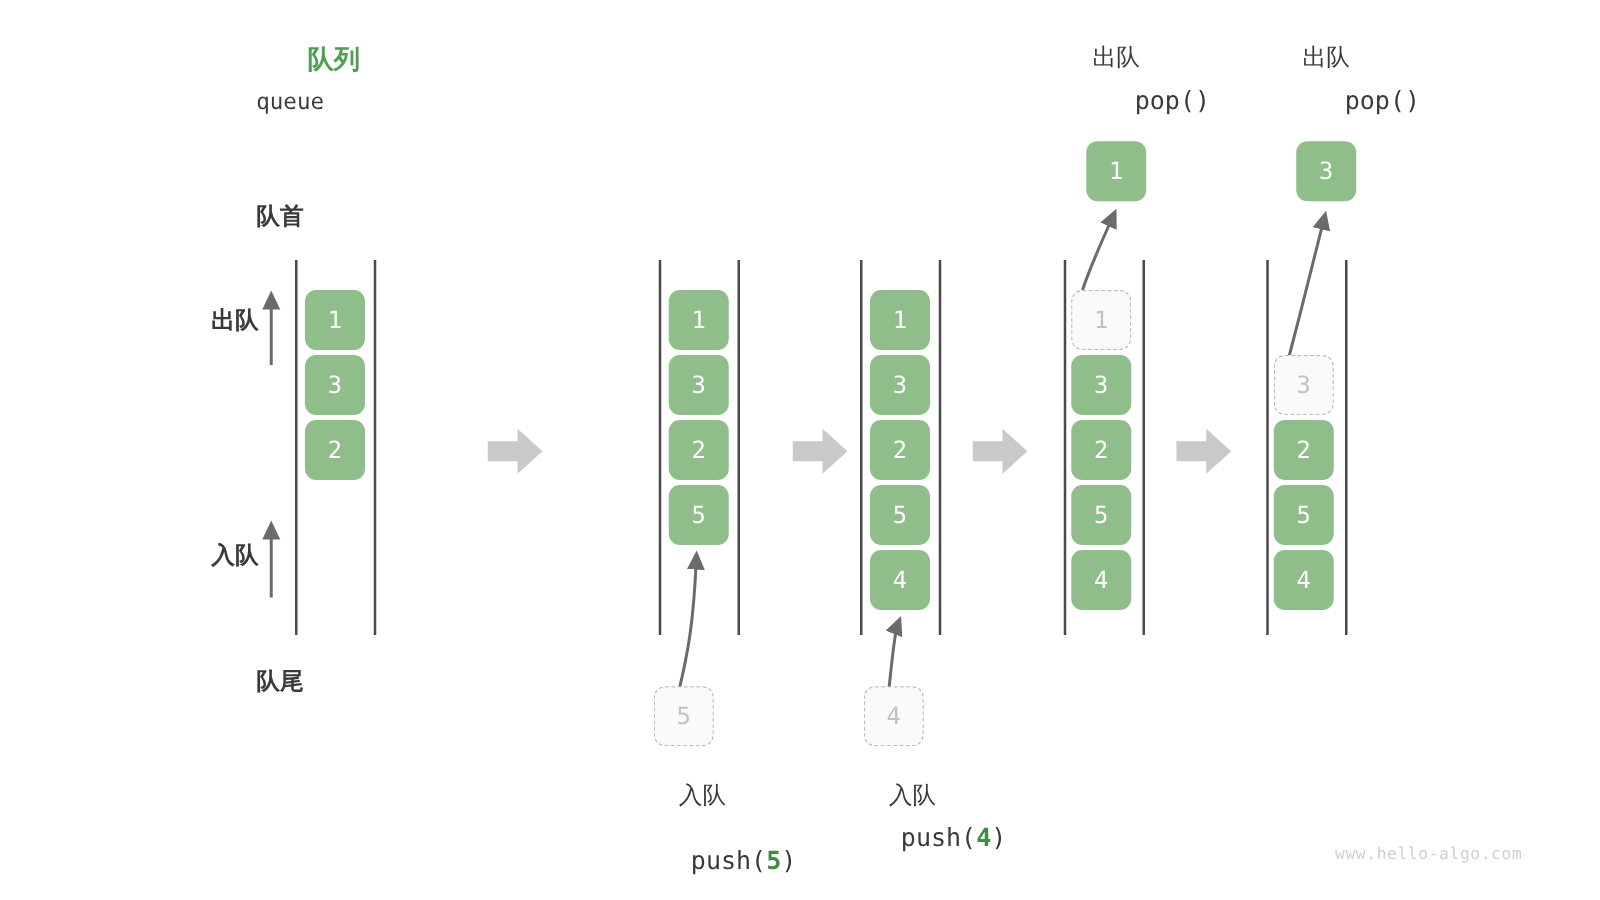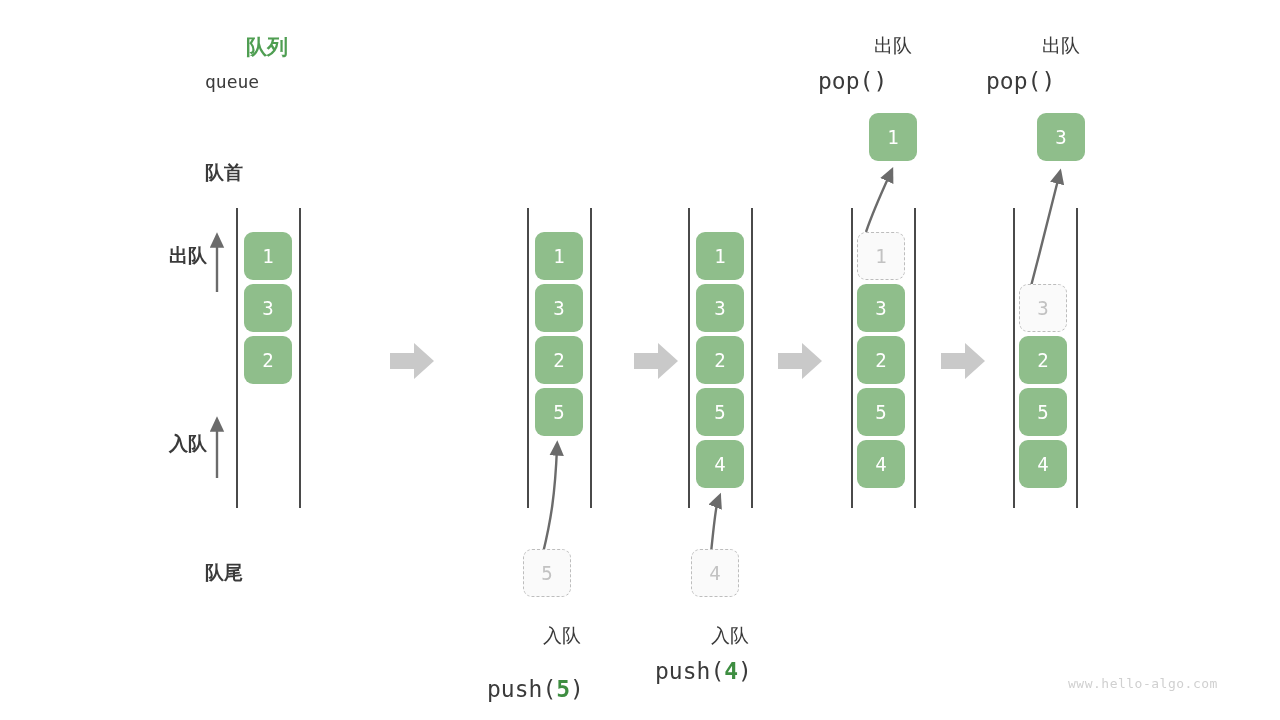--- a/index.html
+++ b/index.html
@@ -24,21 +24,21 @@
   }
   .t-strong-cn{
     font-weight:bold;font-size:19px;color:#3a3a3a;
     text-align:left;white-space:nowrap;
   }
   .t-op-cn{
     font-size:19px;color:#3a3a3a;text-align:center;white-space:nowrap;
   }
   .t-op-code{
     font-family:"DejaVu Sans Mono","Liberation Mono",monospace;
-    font-size:23px;color:#3a3a3a;text-align:left;white-space:nowrap;
+    font-size:20px;color:#3a3a3a;text-align:right;white-space:nowrap;
   }
   .t-op-code .arg{color:#3e8e41;font-weight:bold;}
   .watermark{
     font-family:"DejaVu Sans Mono","Liberation Mono",monospace;
     font-size:13px;color:#d0d0d0;letter-spacing:.5px;white-space:nowrap;
   }
 
   
   .rail{position:absolute;width:1.6px;background:#4a4a4a;}
 
@@ -95,21 +95,21 @@
 
     <g>
       <path d="M1030,290 C1040,252 1050,212 1059,176" stroke="#6b6b6b" stroke-width="2.4" fill="none" marker-end="url(#ah)"></path>
     </g>
   </svg>
 
   <div class="abs t-title-cn" style="left:205px;top:33px;width:124px;">队列</div>
   <div class="abs t-title-en" style="left:205px;top:71px;width:124px;">queue</div>
 
   <div class="abs t-strong-cn" style="left:205px;top:160px;width:124px;">队首</div>
-  <div class="abs t-strong-cn" style="left:205px;top:560px;width:124px;">队尾</div>
+  <div class="abs t-strong-cn" style="left:205px;top:532px;width:124px;">队尾</div>
 
   <div class="abs t-strong-cn" style="left:135px;top:243px;width:72px;text-align:right;">出队</div>
   <div class="abs t-strong-cn" style="left:135px;top:431px;width:72px;text-align:right;">入队</div>
 
   <div class="abs">
     <div class="rail" style="left:236px;top:208px;height:300px;"></div>
     <div class="rail" style="left:299px;top:208px;height:300px;"></div>
 
     <div class="cell" style="left:244px;top:232px;">1</div>
     <div class="cell" style="left:244px;top:284px;">3</div>

